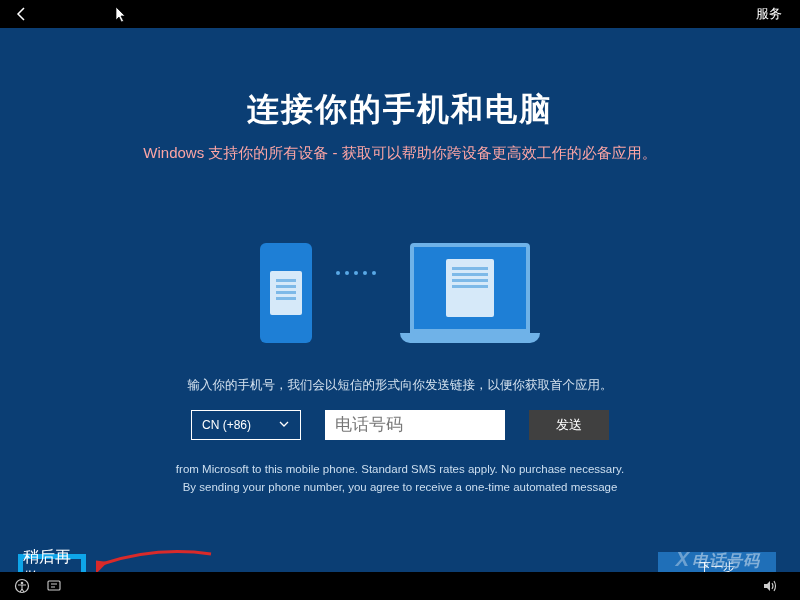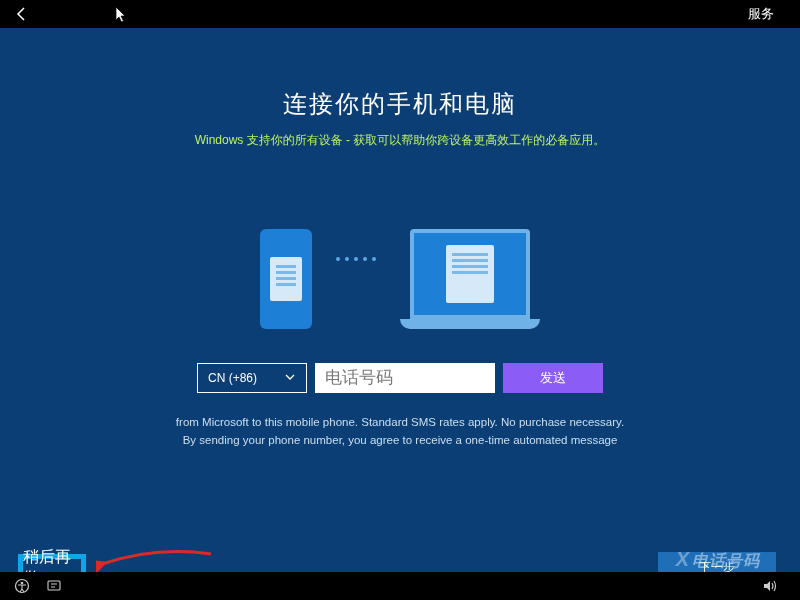--- a/index.html
+++ b/index.html
@@ -1,51 +1,51 @@
 <!DOCTYPE html>
 <html><head>
 <meta charset="utf-8">
 <style>
   * { margin: 0; padding: 0; box-sizing: border-box; }
   html, body { width: 800px; height: 600px; overflow: hidden; font-family: "Microsoft YaHei", "Segoe UI", sans-serif; background: #000; }
   .screen { width: 800px; height: 600px; position: relative; background: #000; }
 
   
-  .topbar { position: absolute; top: 0; left: 0; right: 8px; height: 28px; background: #000; color: #fff; display: flex; align-items: center; padding: 0 10px; font-size: 13px; }
+  .topbar { position: absolute; top: 0; left: 0; right: 0; height: 28px; background: #000; color: #fff; display: flex; align-items: center; padding: 0 10px; font-size: 13px; }
   .topbar .back { width: 24px; height: 24px; display: flex; align-items: center; justify-content: center; cursor: pointer; }
   .topbar .spacer { flex: 1; }
   .topbar .svc { color: #fff; font-size: 13px; margin-right: 8px; cursor: pointer; }
   .cursor { position: absolute; top: 6px; left: 115px; pointer-events: none; z-index: 100; }
 
   
   .main { position: absolute; top: 28px; left: 0; right: 0; bottom: 28px; background: #0b3e74; color: #fff; display: flex; flex-direction: column; align-items: center; padding-top: 60px; }
-  .main h1 { font-size: 24px; font-weight: 400; letter-spacing: 2px; text-align: center; margin-bottom: 12px; }
-  .main .subtitle { font-size: 12px; color: #bef264; text-align: center; margin-bottom: 40px; }
+  .main h1 { font-size: 32px; font-weight: 700; letter-spacing: 2px; text-align: center; margin-bottom: 12px; }
+  .main .subtitle { font-size: 15px; color: #fca5a5; text-align: center; margin-bottom: 40px; }
 
   
   .illus { width: 280px; height: 140px; position: relative; margin-bottom: 34px; display: flex; align-items: flex-end; justify-content: center; gap: 24px; }
   .phone { width: 56px; height: 100px; border-radius: 6px; background: #1e7fd6; position: relative; display: flex; align-items: center; justify-content: center; }
   .phone .sheet { width: 32px; height: 44px; background: #d6e9f9; border-radius: 2px; position: relative; }
   .phone .sheet::before, .laptop .sheet::before { content: ""; position: absolute; top: 8px; left: 6px; right: 6px; height: 3px; background: #7db9e8; box-shadow: 0 6px 0 #7db9e8, 0 12px 0 #7db9e8, 0 18px 0 #7db9e8; }
   .dots { display: flex; gap: 5px; align-self: center; }
   .dots span { width: 4px; height: 4px; border-radius: 50%; background: #5aa9e6; }
   .laptop { width: 150px; height: 100px; position: relative; }
   .laptop .lid { position: absolute; top: 0; left: 10px; right: 10px; bottom: 10px; border: 4px solid #6fb2e8; background: #1e7fd6; border-radius: 4px 4px 0 0; display: flex; align-items: center; justify-content: center; }
   .laptop .base { position: absolute; bottom: 0; left: 0; right: 0; height: 10px; background: #6fb2e8; border-radius: 0 0 10px 10px; }
   .laptop .sheet { width: 48px; height: 58px; background: #d6e9f9; border-radius: 2px; position: relative; }
 
   .instruct { font-size: 12.5px; color: #d6e3f0; text-align: center; margin-bottom: 16px; }
 
   
-  .row { display: flex; gap: 8px; margin-bottom: 20px; }
+  .row { display: flex; gap: 24px; margin-bottom: 20px; }
   .cc-select { width: 110px; height: 30px; background: #0b3e74; border: 1px solid #fff; color: #fff; font-size: 12px; display: flex; align-items: center; padding: 0 10px; cursor: pointer; position: relative; }
   .cc-select .chev { margin-left: auto; }
   .phone-input { width: 180px; height: 30px; background: #fff; border: none; color: #333; font-size: 17px; padding: 0 10px; outline: none; }
   .phone-input::placeholder { color: #777; }
-  .send-btn { width: 100px; height: 30px; background: #8b5cf6; color: #fff; font-size: 13px; border: none; cursor: pointer; }
+  .send-btn { width: 80px; height: 30px; background: #404040; color: #fff; font-size: 13px; border: none; cursor: pointer; }
 
   .disclaimer { font-size: 11.5px; color: #cddff0; text-align: center; line-height: 1.6; max-width: 520px; }
   .later { position: absolute; left: 18px; bottom: 18px; width: 68px; height: 28px; border: 5px solid #0ea5e9; color: #fff; font-size: 16px; display: flex; align-items: center; justify-content: center; cursor: pointer; background: transparent; }
   .arrow-annot { position: absolute; left: 96px; bottom: 20px; pointer-events: none; }
   .next-btn { position: absolute; right: 24px; bottom: 18px; width: 118px; height: 30px; background: #1f6fb8; color: #fff; font-size: 12px; border: none; cursor: pointer; }
 
   
   .bottombar { position: absolute; bottom: 0; left: 0; right: 0; height: 28px; background: #000; display: flex; align-items: center; padding: 0 10px; color: #d0d0d0; }
   .bottombar .icon { width: 24px; height: 24px; display: flex; align-items: center; justify-content: center; cursor: pointer; margin-right: 8px; }
   .bottombar .spacer { flex: 1; }
@@ -89,20 +89,21 @@
           <span></span>
       </div>
       <div class="laptop">
         <div class="lid">
             <div class="sheet"></div>
           </div>
         <div class="base"></div>
       </div>
     </div>
 
+    <div class="instruct">输入你的手机号，我们会以短信的形式向你发送链接，以便你获取首个应用。</div>
 
     <div class="row">
       <div class="cc-select">
         <span>CN (+86)</span>
         <span class="chev">
           <svg width="12" height="12" viewBox="0 0 12 12">
               <path d="M2 4 L6 8 L10 4" stroke="#fff" stroke-width="1.3" fill="none"></path>
             </svg>
         </span>
       </div>

